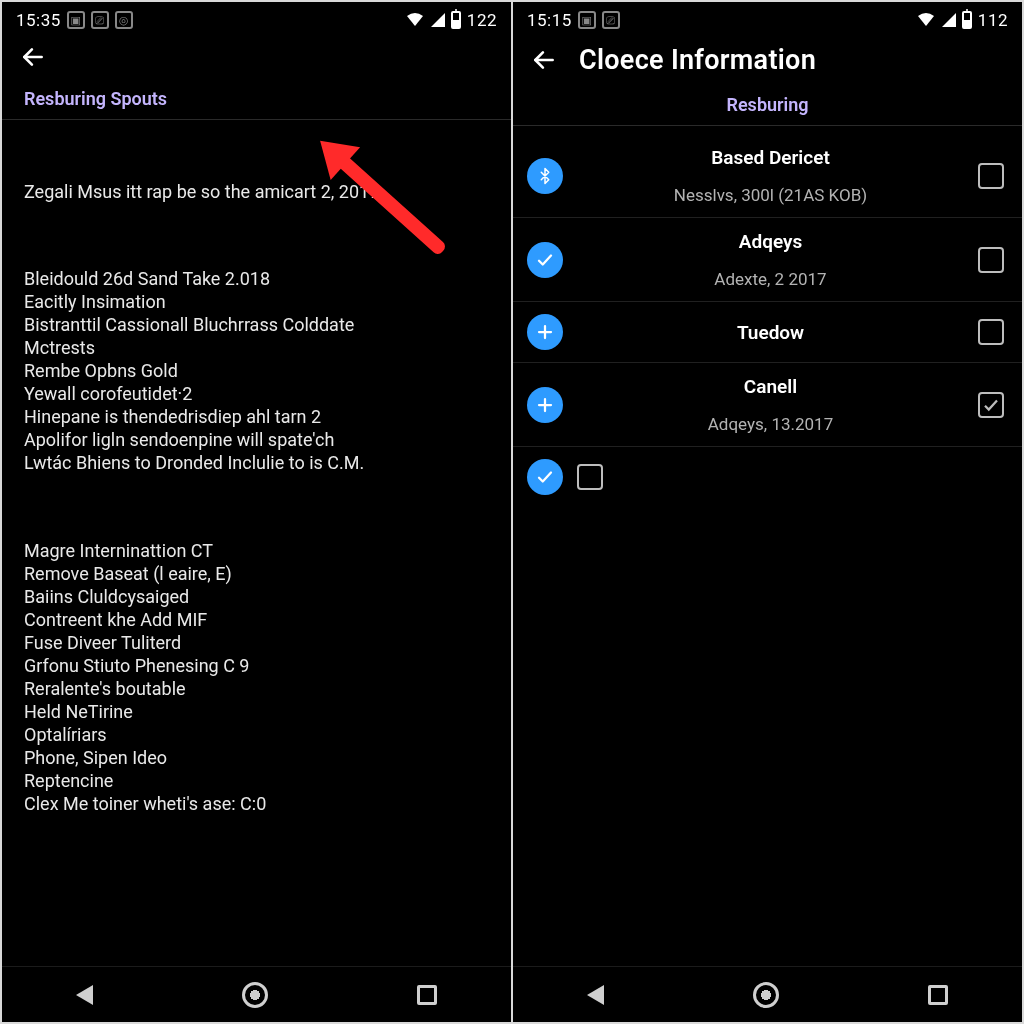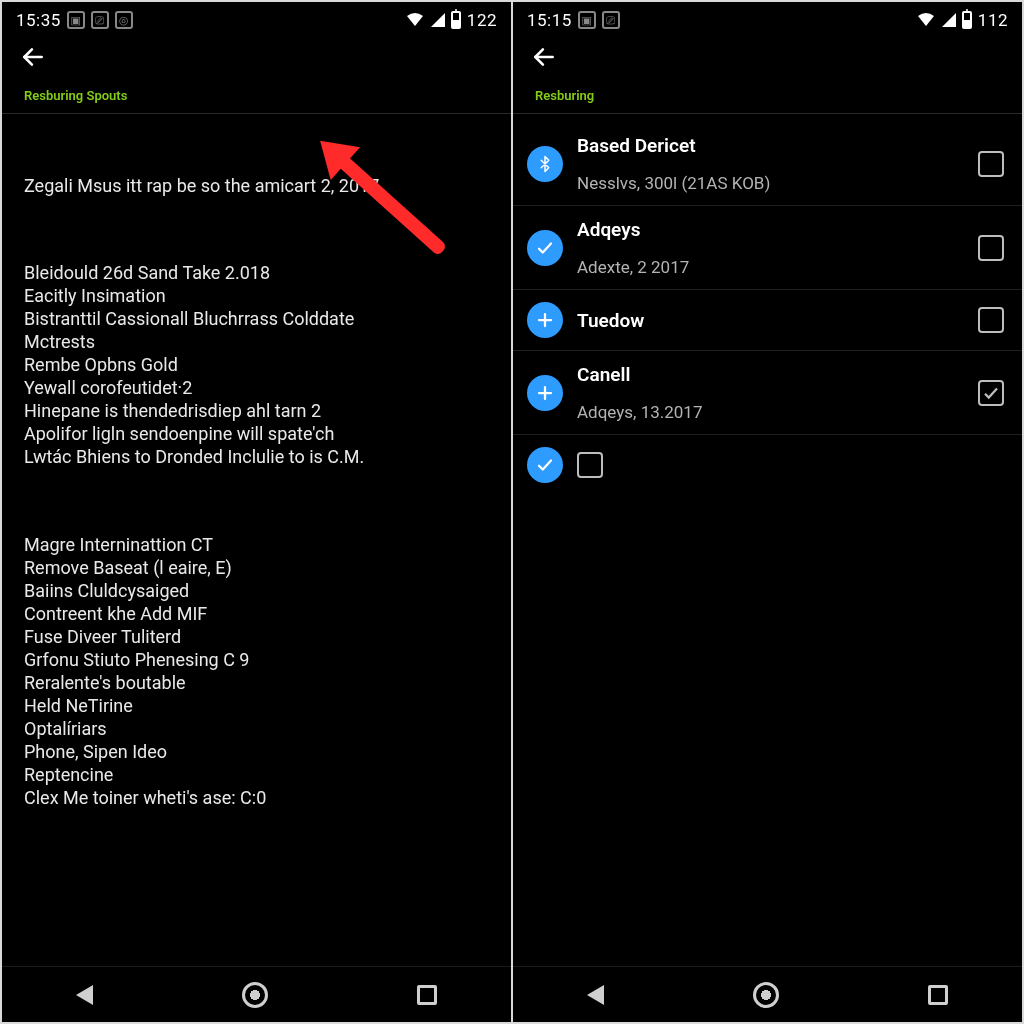--- a/index.html
+++ b/index.html
@@ -1,39 +1,39 @@
 <!DOCTYPE html>
 <html><head>
 <meta charset="utf-8">
 <style>
   * { box-sizing: border-box; margin: 0; padding: 0; }
   html, body { width: 1024px; height: 1024px; background: #fff; font-family: Roboto, -apple-system, Helvetica, Arial, sans-serif; overflow: hidden; }
   .wrap { display: flex; width: 1024px; height: 1024px; }
   .phone { position: relative; width: 600px; height: 1024px; background: #000; color: #fff; border: 2px solid #d9d9d9; display: flex; flex-direction: column; }
   .phone.left { border-right-width: 1px; }
-  .phone.right { border-left-width: 1px; }
+  .phone.right { border-left-width: 1px; text-align: center; }
 
   
   .status { display: flex; align-items: center; justify-content: space-between; padding: 8px 14px 4px; font-size: 17px; font-weight: 400; letter-spacing: 0.5px; }
   .status .sl, .status .sr { display: flex; align-items: center; gap: 6px; }
   .sig { width: 0; height: 0; border-left: 14px solid transparent; border-bottom: 14px solid #fff; }
   .wifi, .batt, .micon { display:inline-flex; }
   .batt-wrap { display:flex; align-items:center; gap:2px; }
   .batt-body { width: 10px; height: 18px; border:2px solid #fff; border-radius:2px; position:relative; }
   .batt-body::before { content:""; position:absolute; left:2px; right:2px; top:-4px; height:2px; background:#fff; border-radius:1px; }
   .batt-fill { position:absolute; left:0; right:0; bottom:0; height:50%; background:#fff; }
   .mini-ico { width:18px; height:18px; border:2px solid #888; border-radius:3px; display:inline-flex; align-items:center; justify-content:center; font-size:11px; color:#888; }
 
   
   .hdr { display:flex; align-items:center; gap: 22px; padding: 10px 18px 18px; }
   .hdr .back { display:inline-flex; }
   .hdr h1 { font-size: 27px; font-weight: 600; letter-spacing: .3px; }
 
   
-  .sec-heading { color: #84cc16; font-size: 13px; font-weight: 600; padding: 0 22px 10px; }
+  .sec-heading { color: #c4b5fd; font-size: 18px; font-weight: 600; padding: 0 22px 10px; }
   .sec-heading + .rule, .rule { height:1px; background:#2a2a2a; margin: 0 0 0; }
 
   
   .body-text { padding: 14px 22px 0; font-size: 18px; line-height: 1.28; color:#e9e9e9; white-space: pre-wrap; }
   .body-text .block { margin-bottom: 18px; }
 
   
   .list { padding: 8px 0 0; }
   .li { display:flex; align-items:center; gap: 14px; padding: 12px 18px 12px 14px; border-bottom:1px solid #202020; }
   .li .lead { width:36px; height:36px; border-radius:50%; background:#2e9bff; display:flex; align-items:center; justify-content:center; flex:0 0 auto; }
@@ -157,20 +157,21 @@
       </div>
     </div>
 
     <div class="hdr">
       <span class="back">
         <svg width="26" height="26" viewBox="0 0 24 24" fill="none" stroke="#fff" stroke-width="2.4" stroke-linecap="round" stroke-linejoin="round">
             <line x1="20" y1="12" x2="4" y2="12"></line>
             <polyline points="11 5 4 12 11 19"></polyline>
           </svg>
       </span>
+      <h1>Cloece Information</h1>
     </div>
 
     <div class="sec-heading">Resburing</div>
     <div class="rule"></div>
 
     <div class="list">
 
       <div class="li">
         <span class="lead">
           <svg width="18" height="18" viewBox="0 0 24 24" fill="none" stroke="#fff" stroke-width="2" stroke-linecap="round" stroke-linejoin="round">

